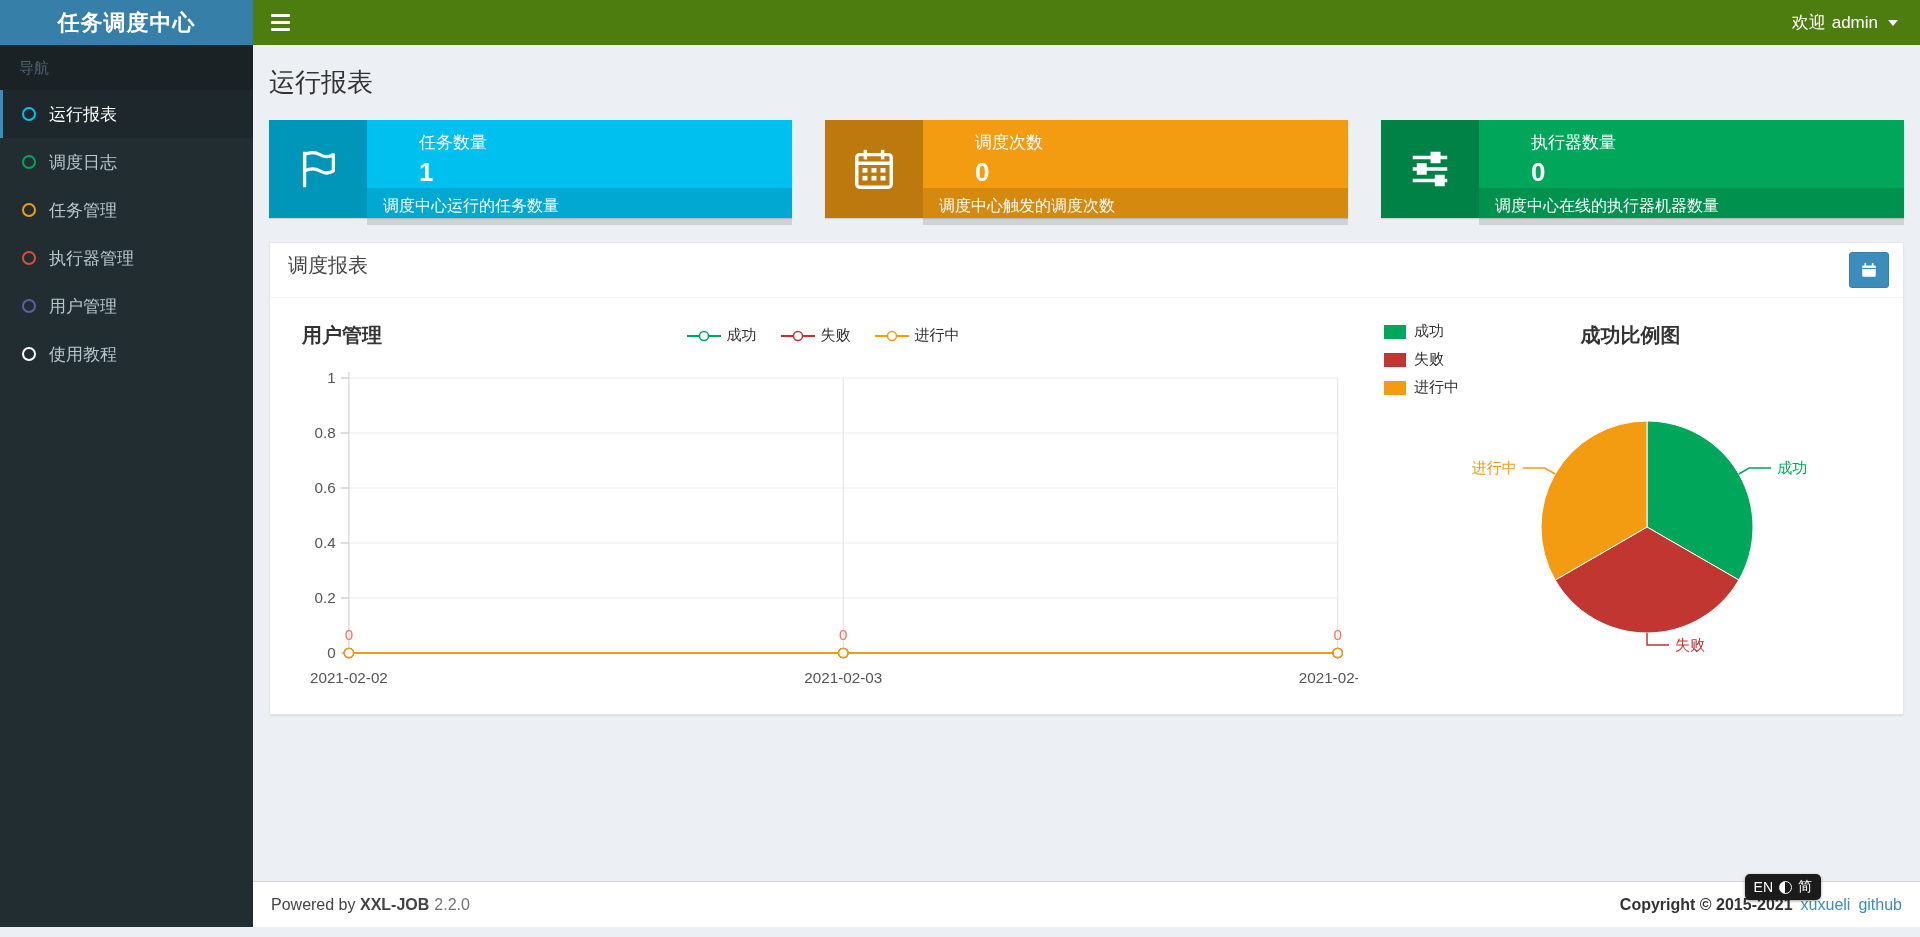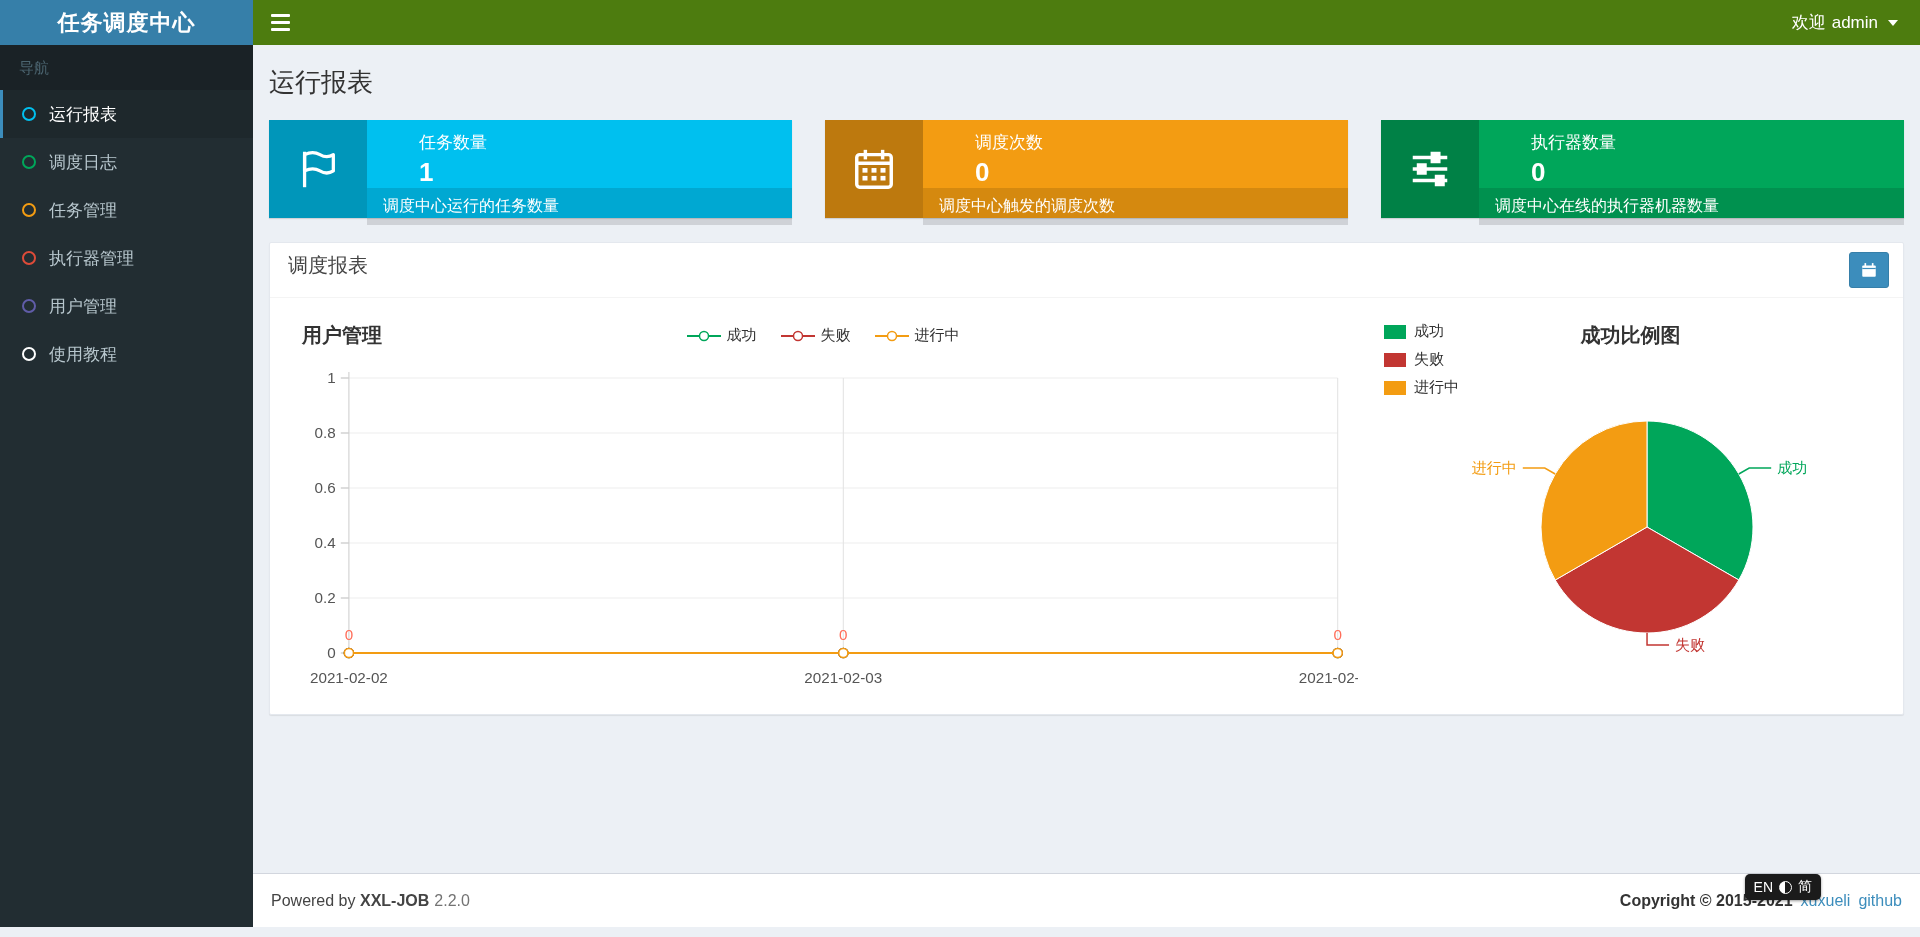--- a/index.html
+++ b/index.html
@@ -60,21 +60,21 @@
 
   .chart-pie { width: 545px; flex-shrink: 0; position: relative; }
   .pie-title { position: static; text-align: center; font-size: 20px; font-weight: bold; color: #333;
                padding-top: 2px; }
   .pie-legend { position: absolute; left: 26px; top: 2px; display: flex; flex-direction: column; gap: 9px; z-index: 2; }
   .pie-legend .legend-item { gap: 8px; }
   .swatch { width: 22px; height: 14px; display: inline-block; }
   .pie-svg { display: block; width: 545px; height: 340px; }
 
   
-  .footer { height: 54px; background: #fff; border-top: 1px solid #d2d6de; display: flex; align-items: center;
+  .footer { height: 46px; background: #fff; border-top: 1px solid #d2d6de; display: flex; align-items: center;
             padding: 0 18px; font-size: 16px; color: #444; }
   .brand { font-weight: bold; }
   .version { color: #737373; margin-left: 5px; }
   .footer-right { margin-left: auto; display: flex; align-items: center; gap: 8px; }
   .copyright { font-weight: bold; color: #333; }
   .footer a { color: #3c8dbc; text-decoration: none; }
 
   
   .ime-badge { position: fixed; right: 99px; bottom: 37px; background: #1b1b1b; color: #fff; border-radius: 5px;
                padding: 4px 9px; font-size: 14px; display: flex; align-items: center; gap: 6px;

